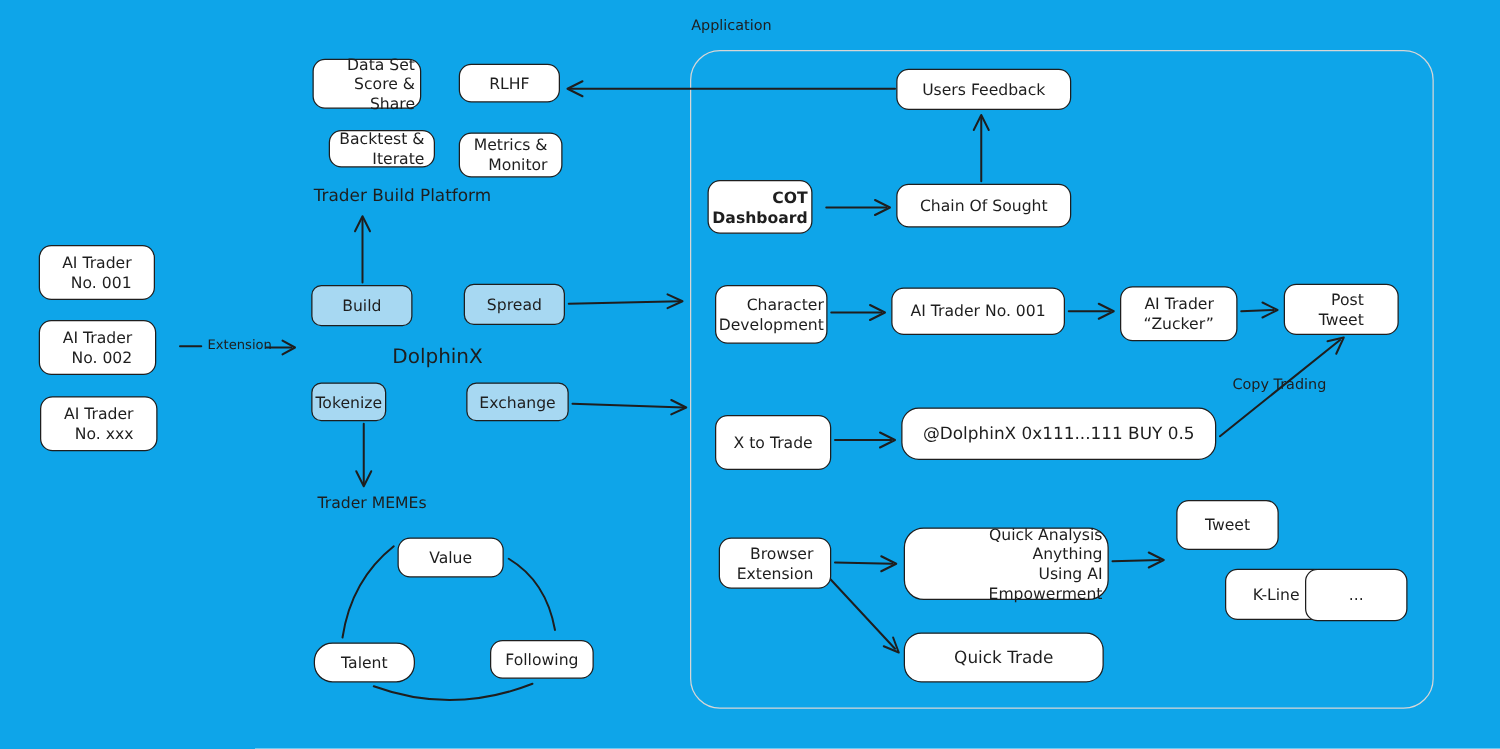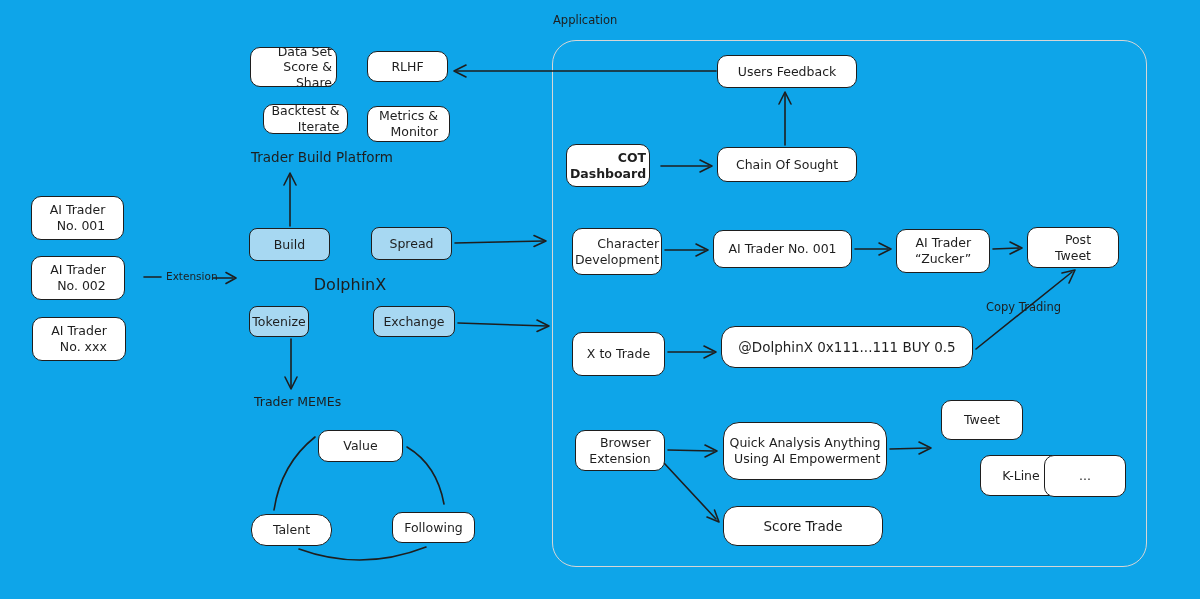--- a/index.html
+++ b/index.html
@@ -120,20 +120,20 @@
 “Zucker”</div>
   <div class="node" style="left:1027px;top:227px;width:92px;height:41px;">Post
 Tweet</div>
 
   <div class="node" style="left:572px;top:332px;width:93px;height:44px;">X to Trade</div>
   <div class="node wide" style="left:721px;top:326px;width:252px;height:42px;">@DolphinX 0x111...111 BUY 0.5</div>
   <div class="lbl med" style="left:986px;top:300px;">Copy Trading</div>
 
   <div class="node" style="left:575px;top:430px;width:90px;height:41px;">Browser
 Extension</div>
-  <div class="node qa" style="left:723px;top:422px;width:164px;height:58px;">Quick Analysis Anything
+  <div class="node qa" style="left:723px;top:422px;width:164px;height:58px;padding-left:15px;">Quick Analysis Anything
 Using AI Empowerment</div>
-  <div class="node wide" style="left:723px;top:506px;width:160px;height:40px;">Score Trade</div>
+  <div class="node wide" style="left:723px;top:506px;width:160px;height:40px;">Quick Trade</div>
   <div class="node" style="left:941px;top:400px;width:82px;height:40px;">Tweet</div>
   <div class="node" style="left:980px;top:455px;width:82px;height:41px;">K-Line</div>
   <div class="node" style="left:1044px;top:455px;width:82px;height:42px;">...</div>
 
 </div>
 
 </body></html>

